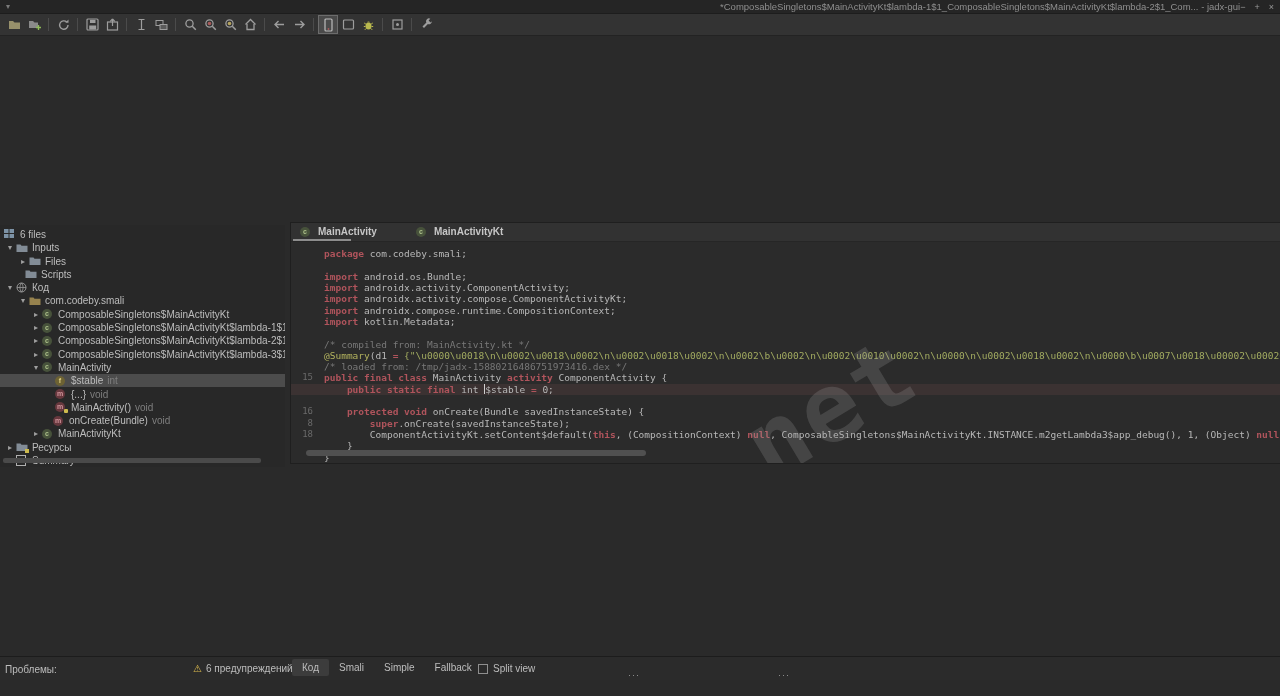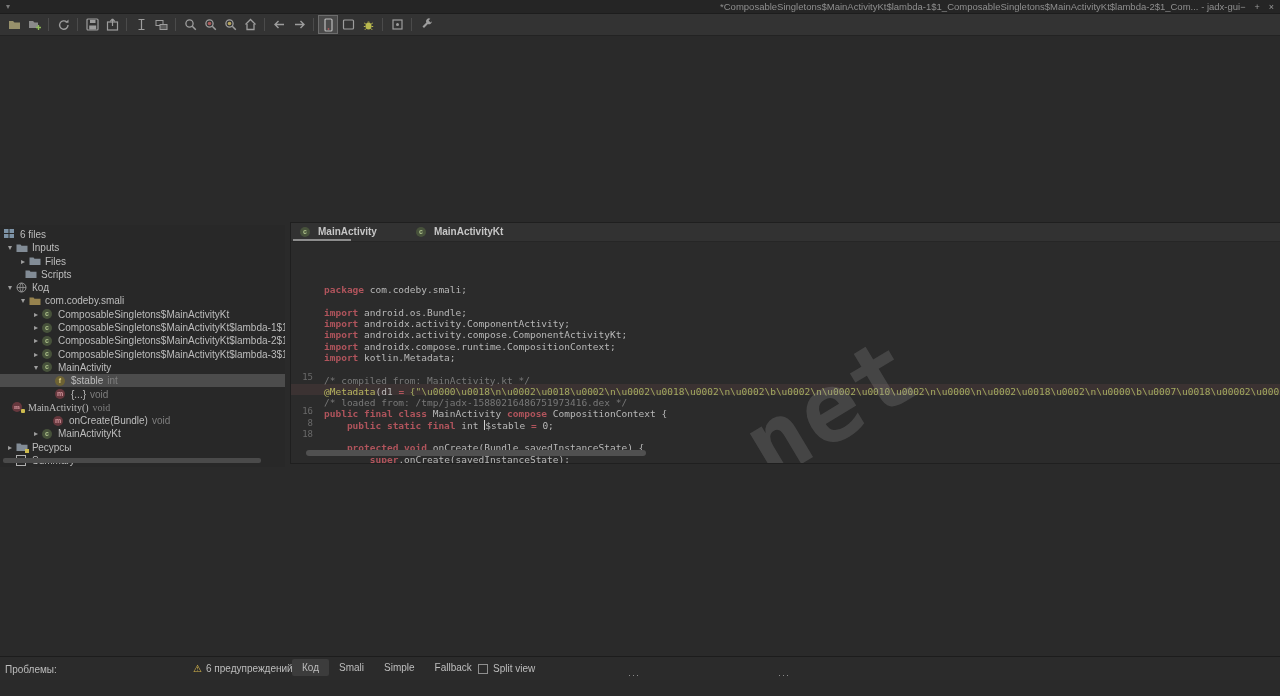--- a/index.html
+++ b/index.html
@@ -60,21 +60,21 @@
     font-weight:bold; color:#c6c6c6; position:relative; }
   .tab.active::after { content:''; position:absolute; left:2px; bottom:0; width:58px;
     height:2px; background:#8d8d8d; }
   .code-area { flex:1; position:relative; overflow:hidden;
     font-family:"DejaVu Sans Mono", monospace; font-size:9.5px; line-height:11.33px;
     padding-top:6px; }
   .cline { display:flex; height:11.33px; white-space:pre; }
   .cline.hl { background:#3b3232; }
   .cgut { width:30px; flex:none; text-align:right; padding-right:8px; color:#6a6a6a;
     font-size:9px; }
-  .ccode { padding-left:3px;margin-top:36px; }
+  .ccode { padding-left:3px; }
   .tk-k { color:#b0545c; font-weight:bold; }
   .tk-p { color:#b8b8b8; }
   .tk-c { color:#787878; }
   .tk-a { color:#b3b35e; }
   .tk-s { color:#a2ab60; }
   .caret { display:inline-block; width:0; height:10px; border-left:1px solid #d0d0d0;
     vertical-align:-1px; }
   .watermark { position:absolute; left:30px; top:100px; width:660px; height:350px;
     display:flex; align-items:center; justify-content:center; transform:rotate(-31deg);
     font-size:96px; font-weight:bold; color:rgba(165,165,165,0.22); letter-spacing:2px;
@@ -332,21 +332,21 @@
             <span class="tsuffix">int</span>
           </div>
           <div class="trow" style="padding-left: 43px;">
             <span class="texp"></span>
             <span class="ticon">
               <span class="circ circ-method">m</span>
             </span>
             <span class="tlabel">{...}</span>
             <span class="tsuffix">void</span>
           </div>
-          <div class="trow" style=" font-family: Liberation Serif, serif;">
+          <div class="trow" style="padding-left: 43px;">
             <span class="texp"></span>
             <span class="ticon">
               <span class="circ circ-method">m</span>
               <span class="ctor-dot"></span>
             </span>
             <span class="tlabel">MainActivity()</span>
             <span class="tsuffix">void</span>
           </div>
           <div class="trow" style="padding-left: 41px;">
             <span class="texp"></span>
@@ -408,23 +408,23 @@
         <div id="code-lines">
             <div class="cline"><span class="cgut"></span><span class="ccode"><span class="tk-k">package</span><span class="tk-p"> com.codeby.smali;</span></span></div>
             <div class="cline"><span class="cgut"></span><span class="ccode"></span></div>
             <div class="cline"><span class="cgut"></span><span class="ccode"><span class="tk-k">import</span><span class="tk-p"> android.os.Bundle;</span></span></div>
             <div class="cline"><span class="cgut"></span><span class="ccode"><span class="tk-k">import</span><span class="tk-p"> androidx.activity.ComponentActivity;</span></span></div>
             <div class="cline"><span class="cgut"></span><span class="ccode"><span class="tk-k">import</span><span class="tk-p"> androidx.activity.compose.ComponentActivityKt;</span></span></div>
             <div class="cline"><span class="cgut"></span><span class="ccode"><span class="tk-k">import</span><span class="tk-p"> androidx.compose.runtime.CompositionContext;</span></span></div>
             <div class="cline"><span class="cgut"></span><span class="ccode"><span class="tk-k">import</span><span class="tk-p"> kotlin.Metadata;</span></span></div>
             <div class="cline"><span class="cgut"></span><span class="ccode"></span></div>
             <div class="cline"><span class="cgut"></span><span class="ccode"><span class="tk-c">/* compiled from: MainActivity.kt */</span></span></div>
-            <div class="cline"><span class="cgut"></span><span class="ccode"><span class="tk-a">@Metadata</span><span class="tk-p">(d1 </span><span class="tk-k">= </span><span class="tk-s">{"\u0000\u0018\n\u0002\u0018\u0002\n\u0002\u0018\u0002\n\u0002\b\u0002\n\u0002\u0010\u0002\n\u0000\n\u0002\u0018\u0002\n\u0000\b\u0007\u0018\u00002\u00020\u0001B\u0005¢\u0006\u0002\u</span></span></div>
+            <div class="cline"><span class="cgut"></span><span class="ccode"><span class="tk-a">@Summary</span><span class="tk-p">(d1 </span><span class="tk-k">= </span><span class="tk-s">{"\u0000\u0018\n\u0002\u0018\u0002\n\u0002\u0018\u0002\n\u0002\b\u0002\n\u0002\u0010\u0002\n\u0000\n\u0002\u0018\u0002\n\u0000\b\u0007\u0018\u00002\u00020\u0001B\u0005¢\u0006\u0002\u</span></span></div>
             <div class="cline"><span class="cgut"></span><span class="ccode"><span class="tk-c">/* loaded from: /tmp/jadx-15880216486751973416.dex */</span></span></div>
-            <div class="cline"><span class="cgut">15</span><span class="ccode"><span class="tk-k">public final class</span><span class="tk-p"> MainActivity </span><span class="tk-k">compose</span><span class="tk-p"> CompositionContext {</span></span></div>
+            <div class="cline"><span class="cgut">15</span><span class="ccode"><span class="tk-k">public final class</span><span class="tk-p"> MainActivity </span><span class="tk-k">activity</span><span class="tk-p"> ComponentActivity {</span></span></div>
             <div class="cline hl"><span class="cgut"></span><span class="ccode"><span class="tk-p">    </span><span class="tk-k">public static final</span><span class="tk-p"> int </span><span class="caret"></span><span class="tk-p">$stable </span><span class="tk-k">= </span><span class="tk-p">0;</span></span></div>
             <div class="cline"><span class="cgut"></span><span class="ccode"></span></div>
             <div class="cline"><span class="cgut">16</span><span class="ccode"><span class="tk-p">    </span><span class="tk-k">protected void</span><span class="tk-p"> onCreate(Bundle savedInstanceState) {</span></span></div>
             <div class="cline"><span class="cgut">8</span><span class="ccode"><span class="tk-p">        </span><span class="tk-k">super</span><span class="tk-p">.onCreate(savedInstanceState);</span></span></div>
             <div class="cline"><span class="cgut">18</span><span class="ccode"><span class="tk-p">        ComponentActivityKt.setContent$default(</span><span class="tk-k">this</span><span class="tk-p">, (CompositionContext) </span><span class="tk-k">null</span><span class="tk-p">, ComposableSingletons$MainActivityKt.INSTANCE.m2getLambda3$app_debug(), 1, (Object) </span><span class="tk-k">null</span><span class="tk-p">);</span></span></div>
             <div class="cline"><span class="cgut"></span><span class="ccode"><span class="tk-p">    }</span></span></div>
             <div class="cline"><span class="cgut"></span><span class="ccode"><span class="tk-p">}</span></span></div>
           </div>
         <div class="watermark">codeby.net</div>
         <div class="code-hscroll"></div>

